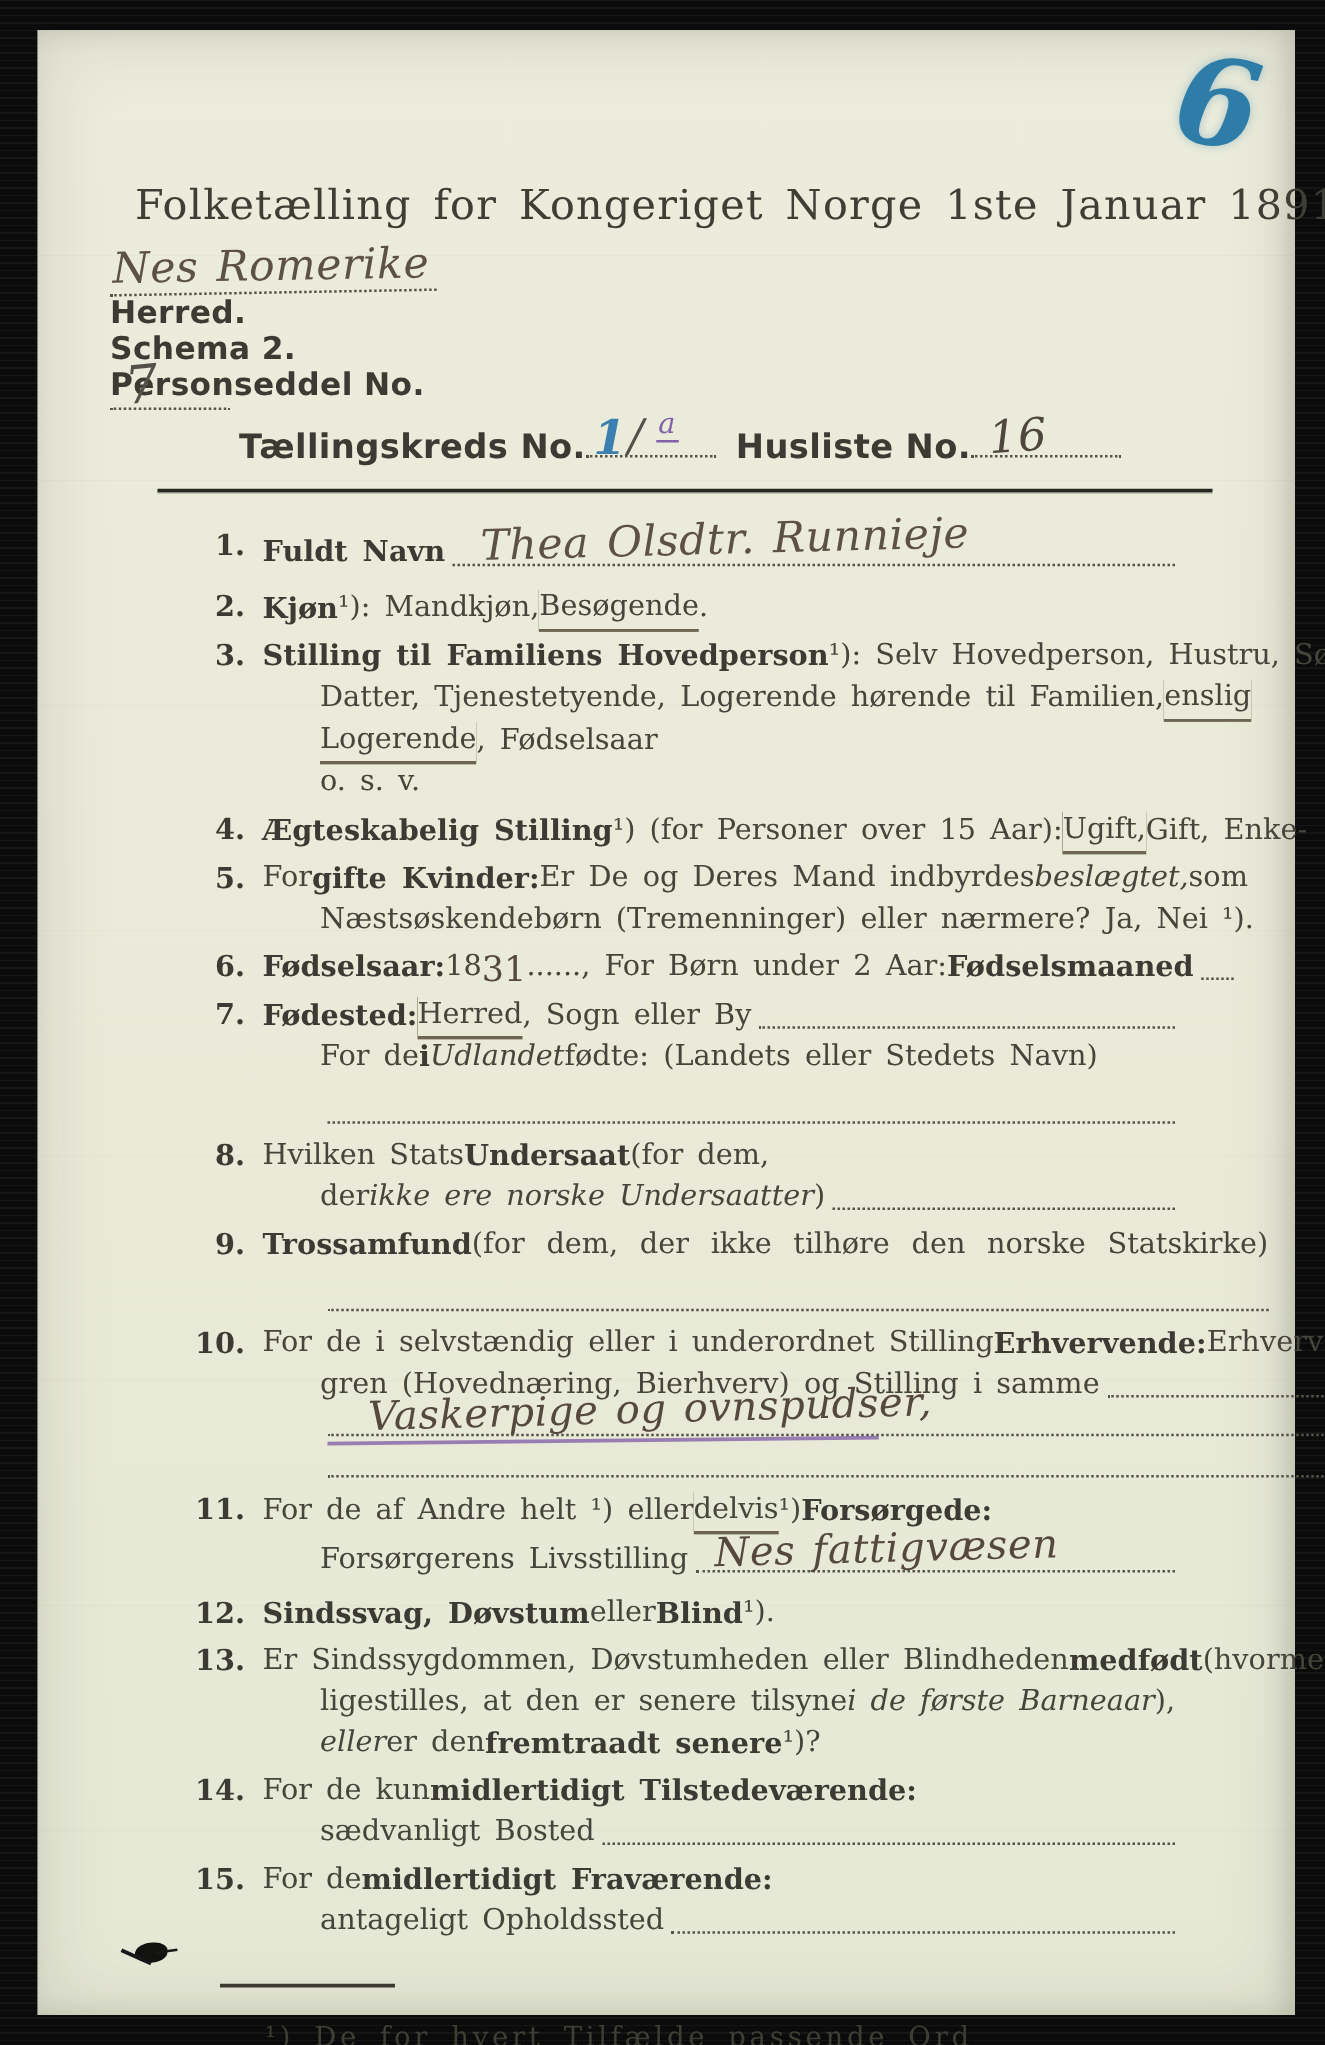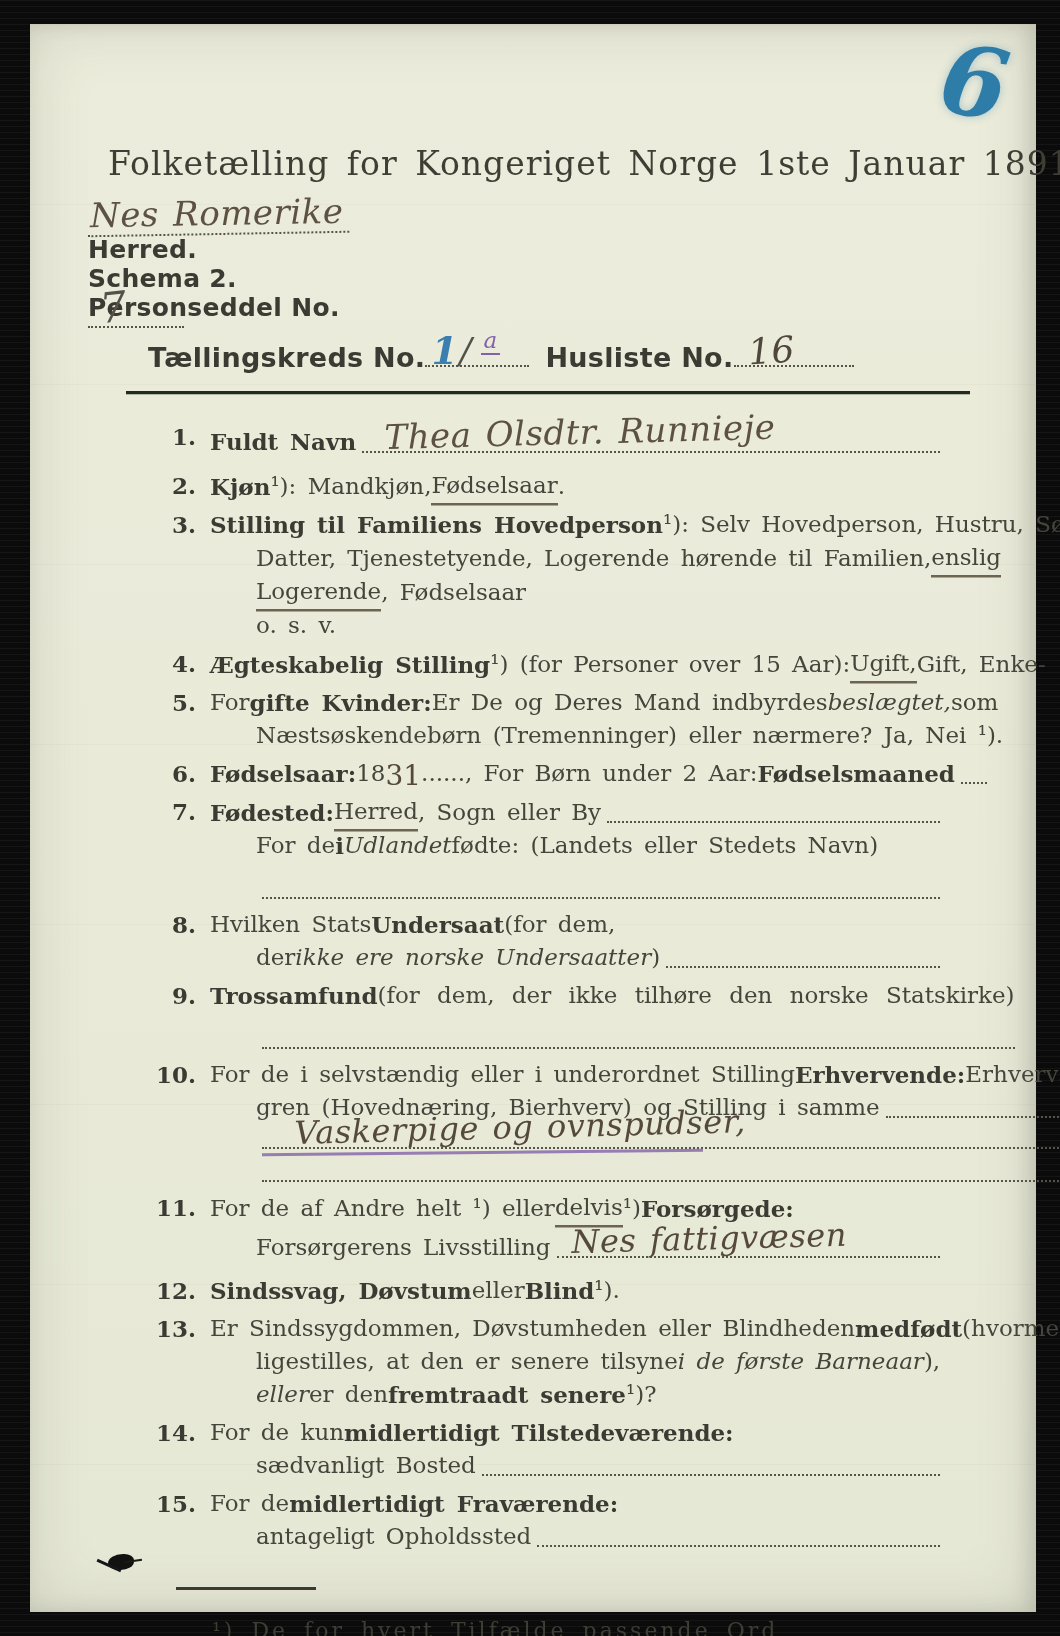--- a/index.html
+++ b/index.html
@@ -40,21 +40,21 @@
     white-space:nowrap;
     margin-left:-40px;
   }
   .hdr-line2{
     display:flex;align-items:baseline;justify-content:flex-start;
     margin-top:10px;margin-left:-60px;
     white-space:nowrap;
     flex-direction:column;
   }
   .hdr-line3{
-    display:flex;align-items:baseline;
+    display:flex;align-items:baseline;justify-content:center;
     margin-top:14px;
   }
   .boldlbl{
     font-family:"DejaVu Sans", sans-serif;
     font-weight:bold;font-size:25px;color:#3c3b33;
     letter-spacing:.3px;
   }
   .hdr-gap{width:26px;}
   .hw{
     font-style:italic;
@@ -183,21 +183,21 @@
             </span>
           </div>
         </div>
       </div>
       <div class="item">
         <div class="num">2.</div>
         <div class="lines">
           <div class="line">
             <span class="seg b">Kjøn</span>
             <span class="seg r"> ¹): Mandkjøn, </span>
-            <span class="seg u">Fødselsaar</span>
+            <span class="seg u">Besøgende</span>
             <span class="seg r">.</span>
           </div>
         </div>
       </div>
       <div class="item">
         <div class="num">3.</div>
         <div class="lines">
           <div class="line">
             <span class="seg b">Stilling til Familiens Hovedperson</span>
             <span class="seg r"> ¹): Selv Hovedperson, Hustru, Søn,</span>

